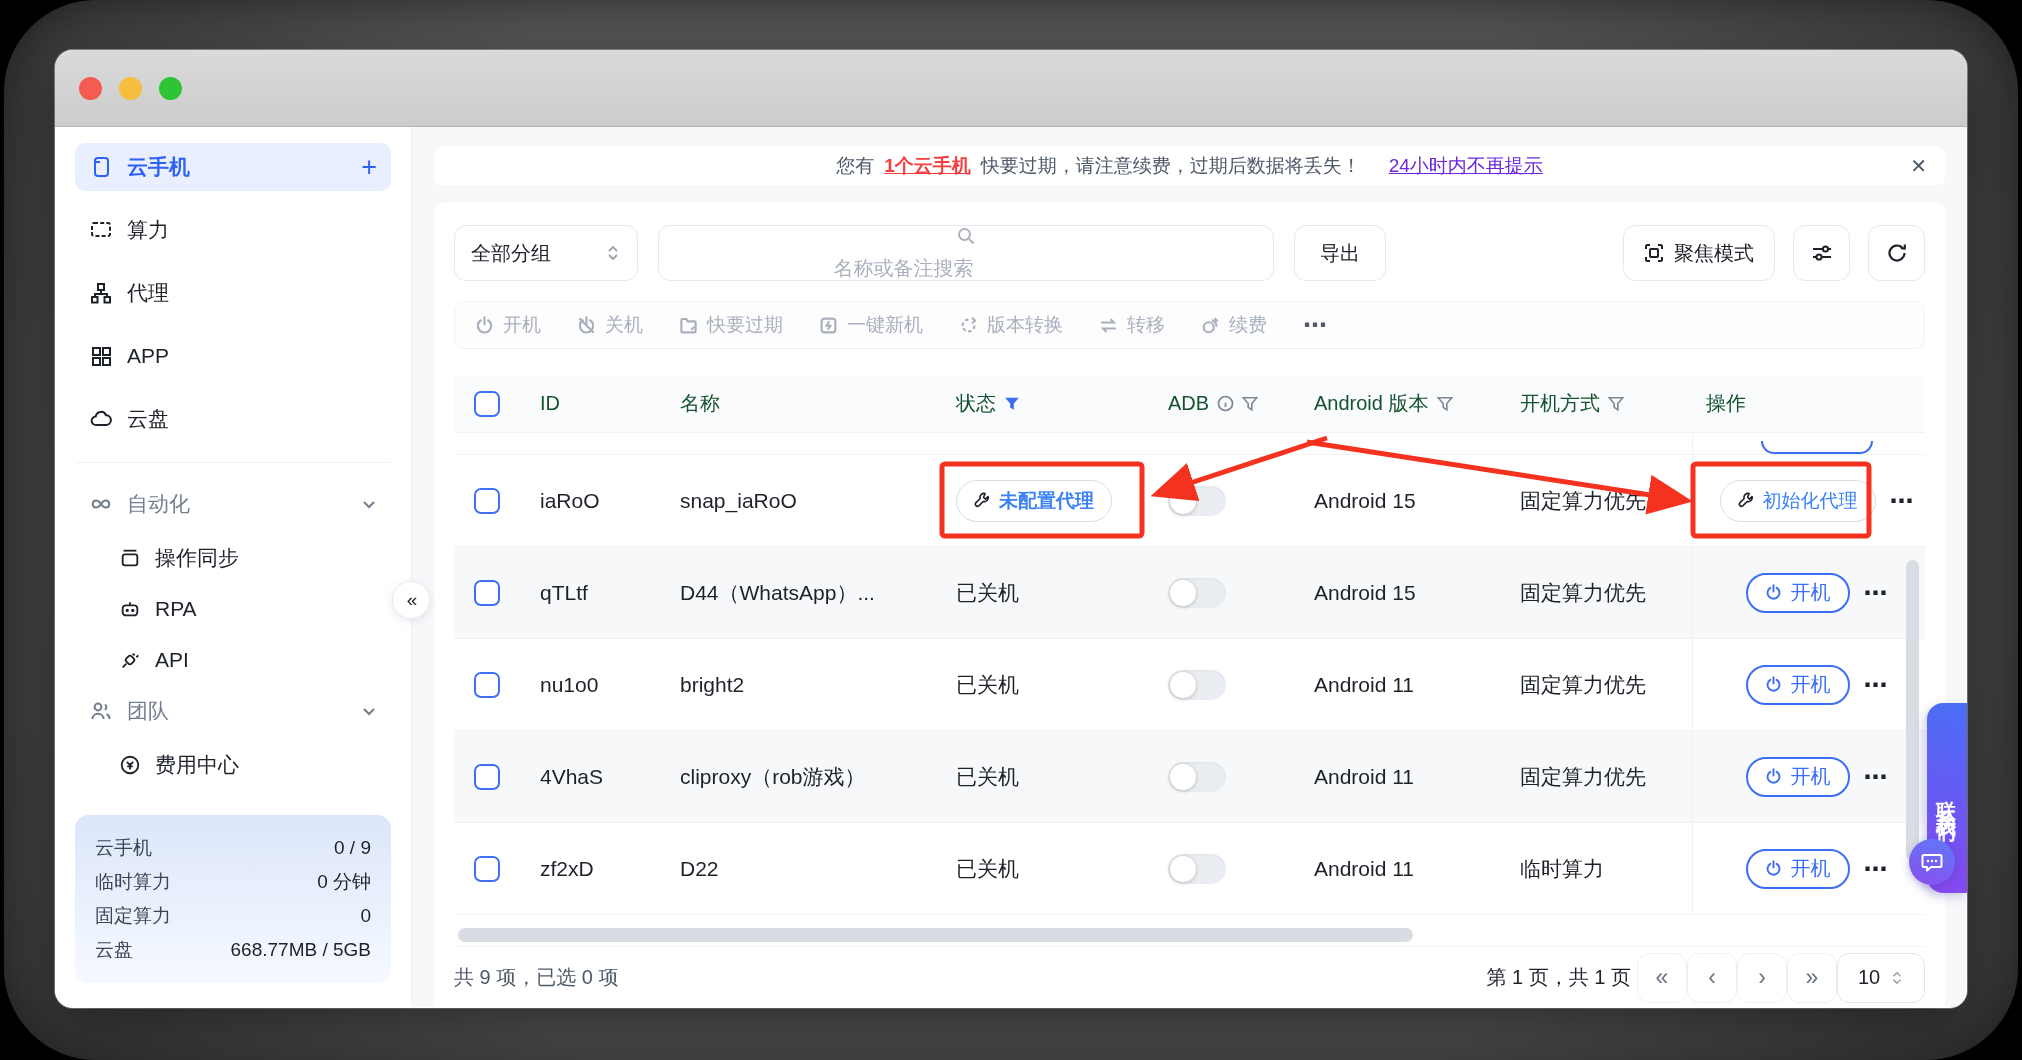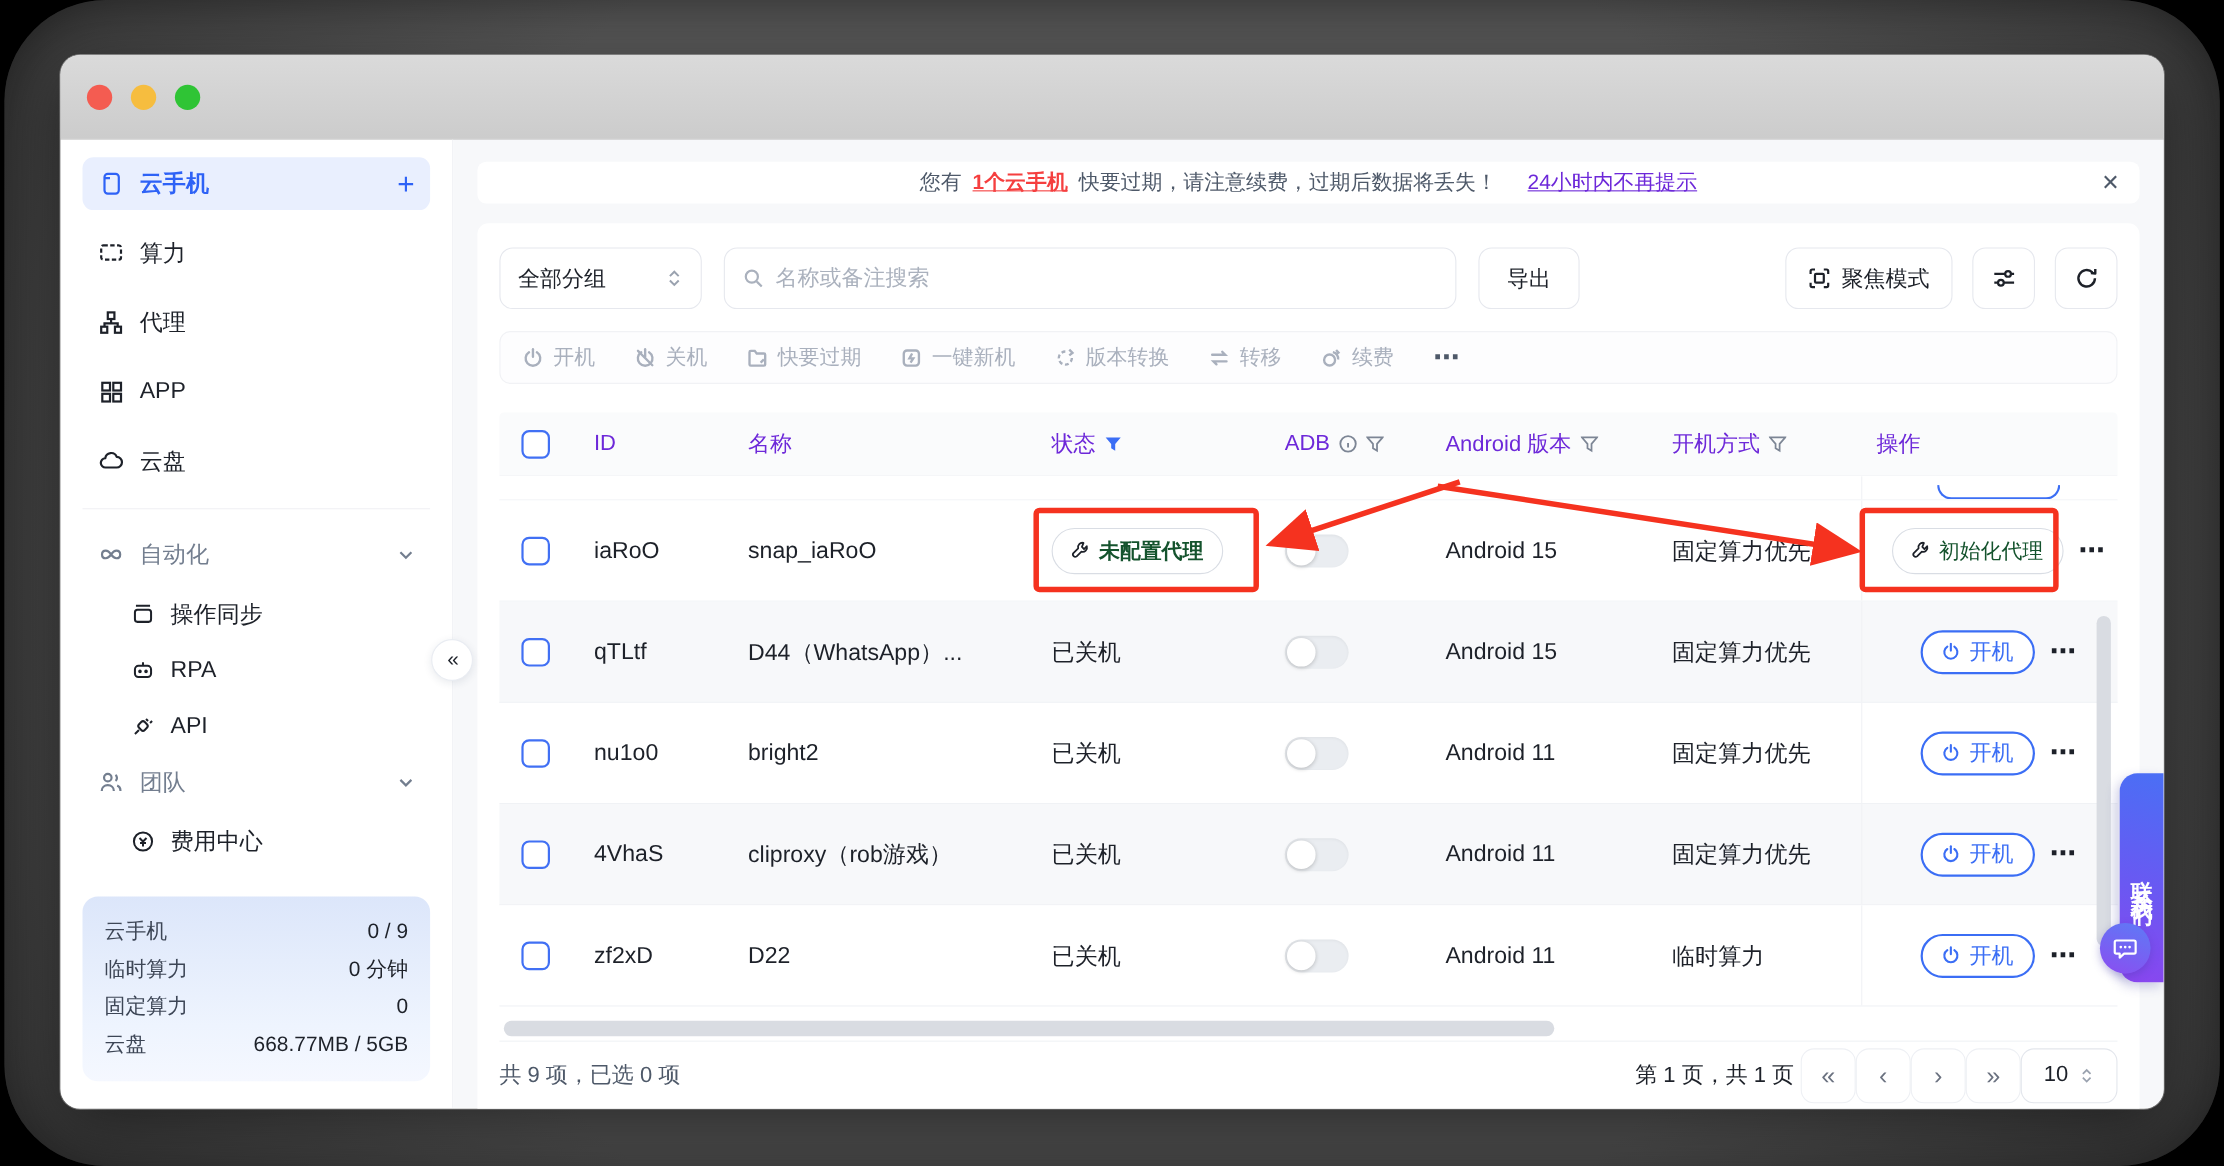--- a/index.html
+++ b/index.html
@@ -37,44 +37,44 @@
   .notice { height:38px; background:#fff; border-radius:8px; display:flex; align-items:center; justify-content:center; position:relative; font-size:19px; color:#4e5969; gap:6px; }
   .notice .hl { color:#f53f3f; font-weight:700; text-decoration:underline; margin:0 4px; }
   .notice .dismiss { color:#6d28d9; text-decoration:underline; margin-left:22px; }
   .notice .close { position:absolute; right:18px; top:0; height:38px; display:flex; align-items:center; color:#4e5969; font-size:20px; }
 
   .card { margin-top:18px; height:805px; background:#fff; border-radius:10px 10px 0 0; padding:22px 20px 0; position:relative; }
 
   .filter-row { display:flex; align-items:center; gap:20px; height:56px; }
   .ctl { height:56px; border:1px solid #e6e8ee; border-radius:12px; background:#fff; display:flex; align-items:center; font-size:20px; color:#1d2129; }
   .select-group { width:184px; padding:0 16px; justify-content:space-between; }
-  .search-box { width:666px; padding:0 16px; gap:10px; color:#aab1bd; }
+  .search-box { width:616px; padding:0 16px; gap:10px; color:#aab1bd;flex-direction:column; }
   .search-box input { border:none; outline:none; flex:1; font-size:20px; color:#1d2129; font-family:inherit; background:transparent; }
   .search-box input::placeholder { color:#aab1bd; }
   .btn-export { width:92px; justify-content:center; }
   .right-tools { margin-left:auto; display:flex; gap:18px; }
   .btn-focus { padding:0 20px; gap:10px; }
   .icon-btn { width:57px; justify-content:center; }
 
   .toolbar { margin-top:20px; height:48px; border:1px solid #f1f2f5; background:#fdfdfe; border-radius:10px; display:flex; align-items:center; padding:0 20px; gap:36px; }
   .tool { display:flex; align-items:center; gap:9px; font-size:19px; color:#a9b0bd; }
   .tool-more { font-size:24px; color:#4e5969; font-weight:700; letter-spacing:1px; }
 
   
   .table { margin-top:26px; }
   .grid { display:grid; grid-template-columns:72px 140px 276px 212px 146px 206px 186px 1fr; align-items:center; }
-  .thead { height:58px; background:#fafbfc; font-size:20px; color:#6d28d9; border-bottom:1px solid #f0f2f5; border-radius:4px 4px 0 0; }
+  .thead { height:58px; background:#fafbfc; font-size:20px; color:#14532d; border-bottom:1px solid #f0f2f5; border-radius:4px 4px 0 0; }
   .th { display:flex; align-items:center; gap:8px; padding-left:14px; }
   .trow { height:92px; border-bottom:1px solid #f0f2f5; font-size:21px; color:#1d2129; background:#fff; }
   .trow.alt { background:#f7f8fa; }
   .trow-partial { height:22px; background:#fff; border-bottom:1px solid #f0f2f5; }
   .cell { padding-left:14px; display:flex; align-items:center; }
   .c-action { align-self:stretch; border-left:1px solid #f0f2f5; justify-content:center; gap:14px; padding-left:16px; }
   .checkbox { width:26px; height:26px; border:2px solid #4170f4; border-radius:7px; background:#fff; margin-left:6px; }
-  .pill { display:inline-flex; align-items:center; gap:8px; height:42px; padding:0 17px; border:1px solid #d9dde4; border-radius:999px; background:#fff; font-size:19px; color:#14532d; white-space:nowrap; }
+  .pill { display:inline-flex; align-items:center; gap:8px; height:42px; padding:0 17px; border:1px solid #d9dde4; border-radius:999px; background:#fff; font-size:19px; color:#3b82f6; white-space:nowrap; }
   .pill.bold { font-weight:700; }
   .toggle { width:58px; height:30px; border-radius:15px; background:#eaedf1; box-shadow:inset 0 1px 3px rgba(0,0,0,.05); position:relative; display:inline-block; }
   .toggle .knob { position:absolute; left:2px; top:2px; width:26px; height:26px; border-radius:50%; background:#fff; box-shadow:0 1px 4px rgba(0,0,0,.22); }
   .power-btn { display:inline-flex; align-items:center; gap:9px; height:40px; padding:0 17px; border:2px solid #3b6ef5; border-radius:999px; background:#fff; color:#3b6ef5; font-size:20px; font-family:inherit; white-space:nowrap; }
   .dots { font-size:24px; font-weight:700; color:#1d2129; letter-spacing:1px; }
   .partial-arc { width:112px; height:13px; border:2px solid #3b6ef5; border-top:none; border-radius:0 0 16px 16px; margin-top:7px; }
 
   
   .hscroll { position:absolute; left:24px; bottom:66px; width:955px; height:14px; border-radius:7px; background:#d9dce2; }
   .vscroll { position:absolute; right:26px; top:357px; width:13px; height:300px; border-radius:7px; background:#d9dce2; }

